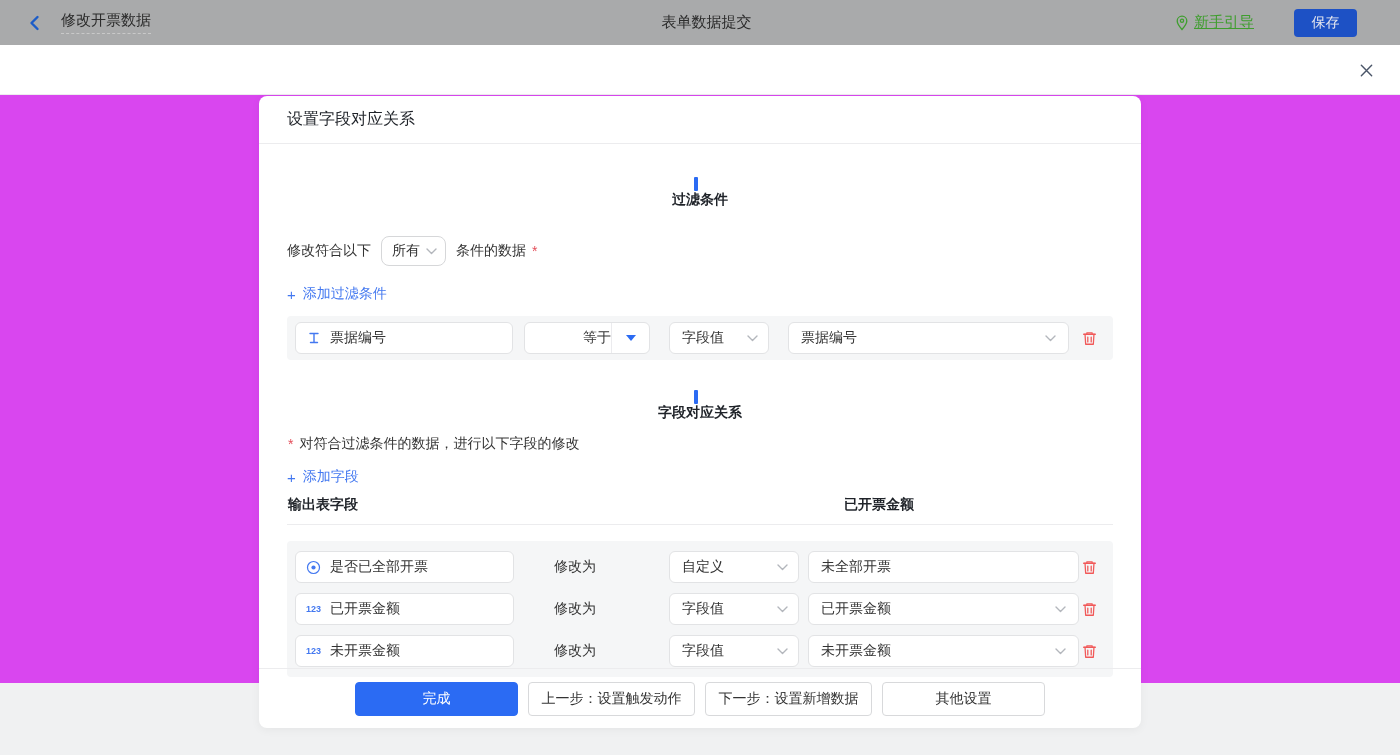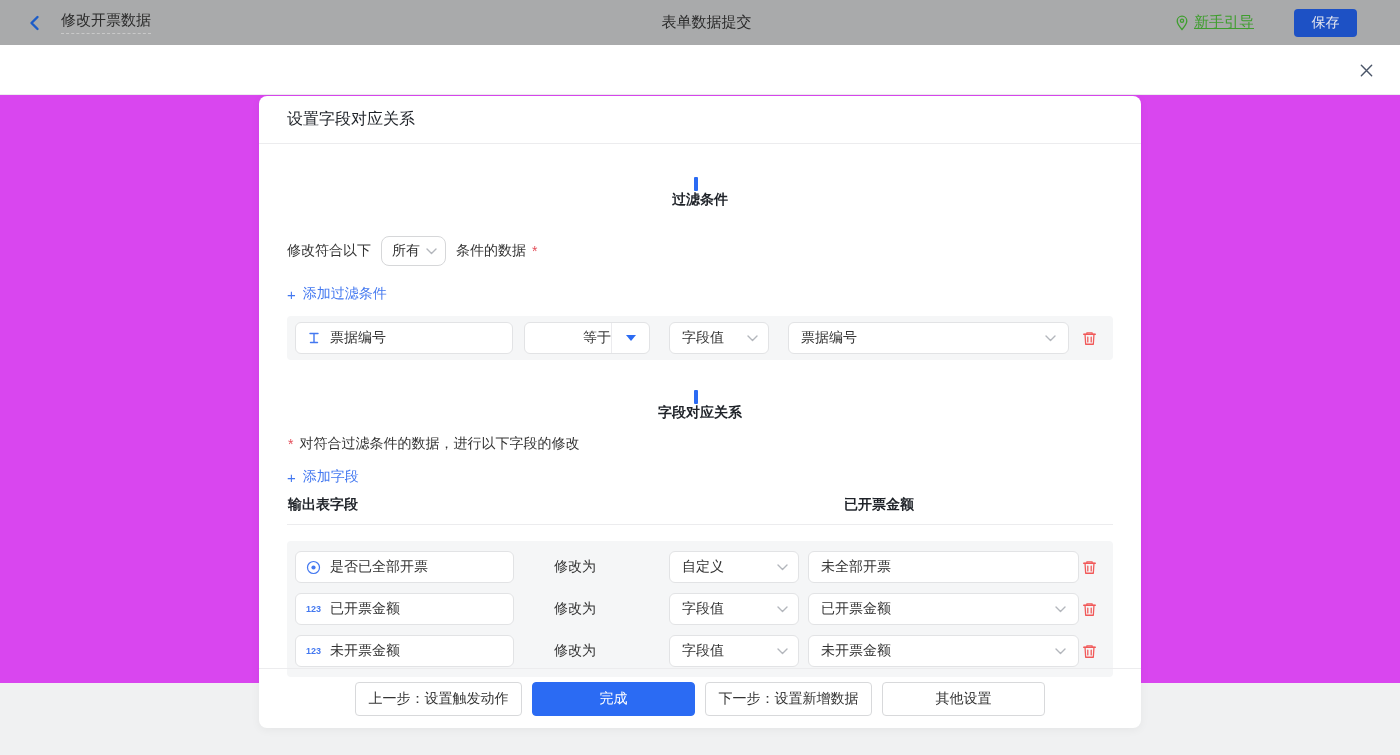--- a/index.html
+++ b/index.html
@@ -273,19 +273,19 @@
                 <path d="M3.8 4l.6 9.4h7.2l.6-9.4"></path>
                 <path d="M6.4 6.6v4.6M9.6 6.6v4.6"></path>
               </svg>
           </span>
         </div>
 
       </div>
     </div>
 
     <div class="panel-footer">
+      <button class="btn btn-done">完成</button>
       <button class="btn btn-prev">上一步：设置触发动作</button>
-      <button class="btn btn-done">完成</button>
       <button class="btn btn-next">下一步：设置新增数据</button>
       <button class="btn btn-other">其他设置</button>
     </div>
   </div>
 </div>
 
 </body></html>

